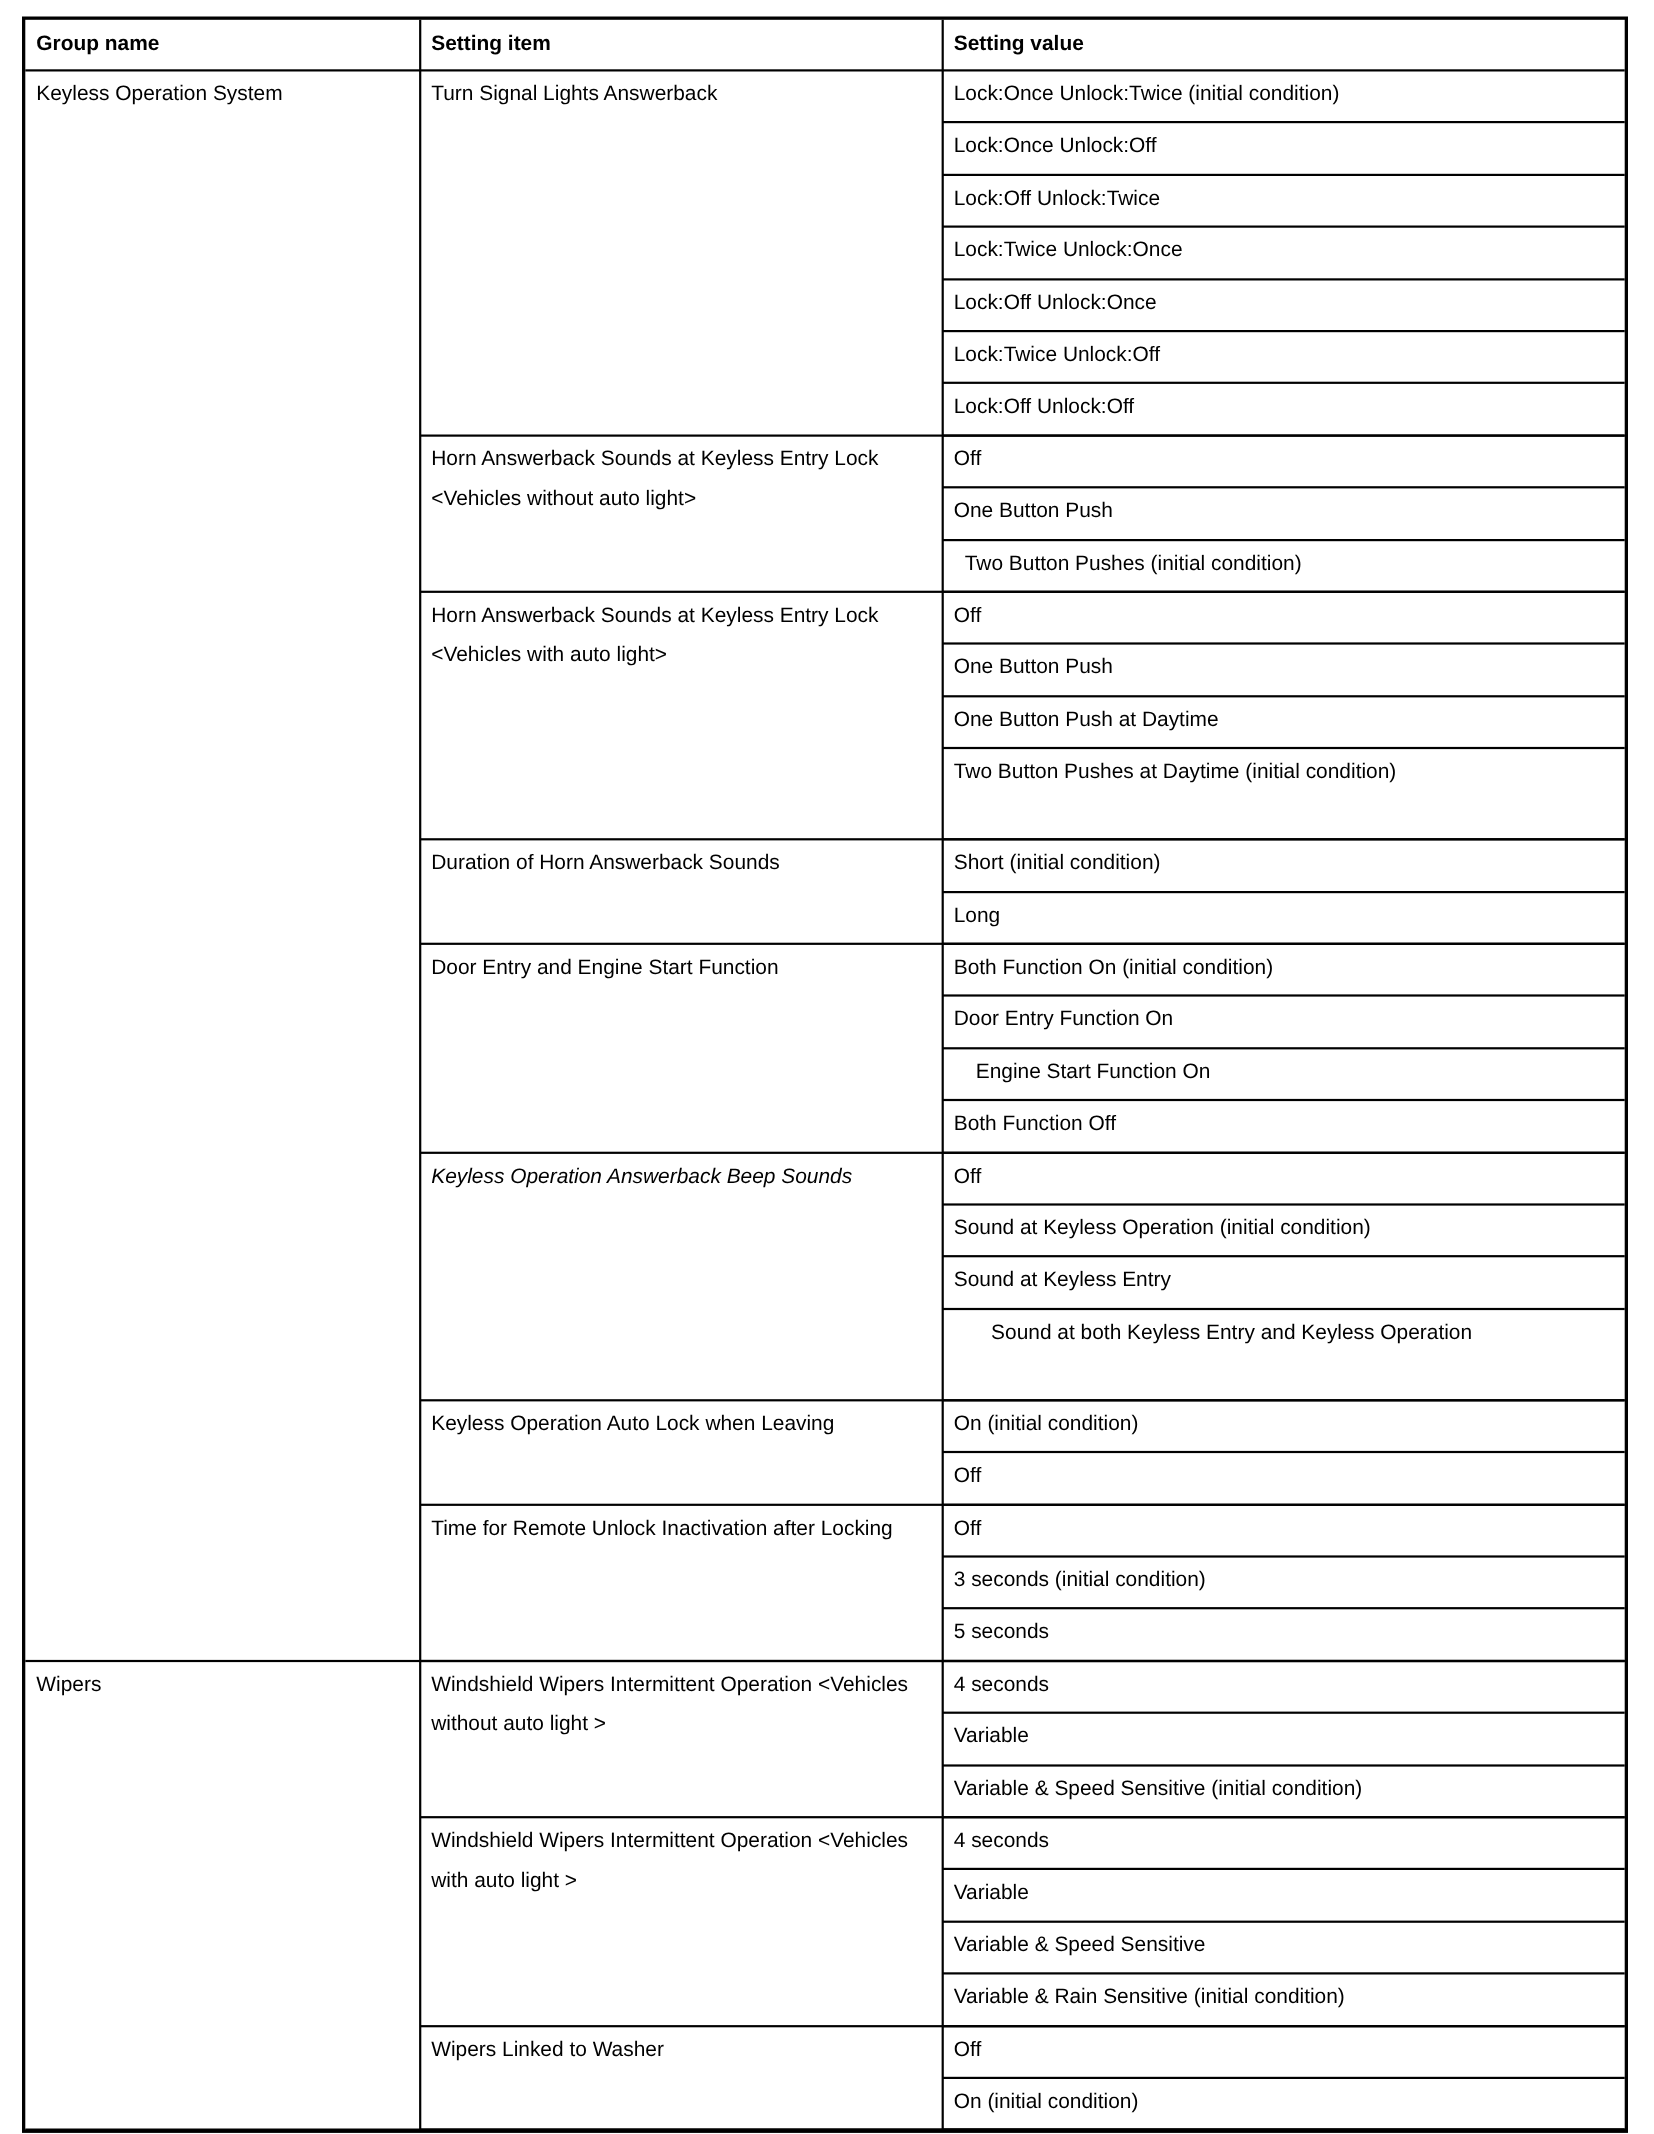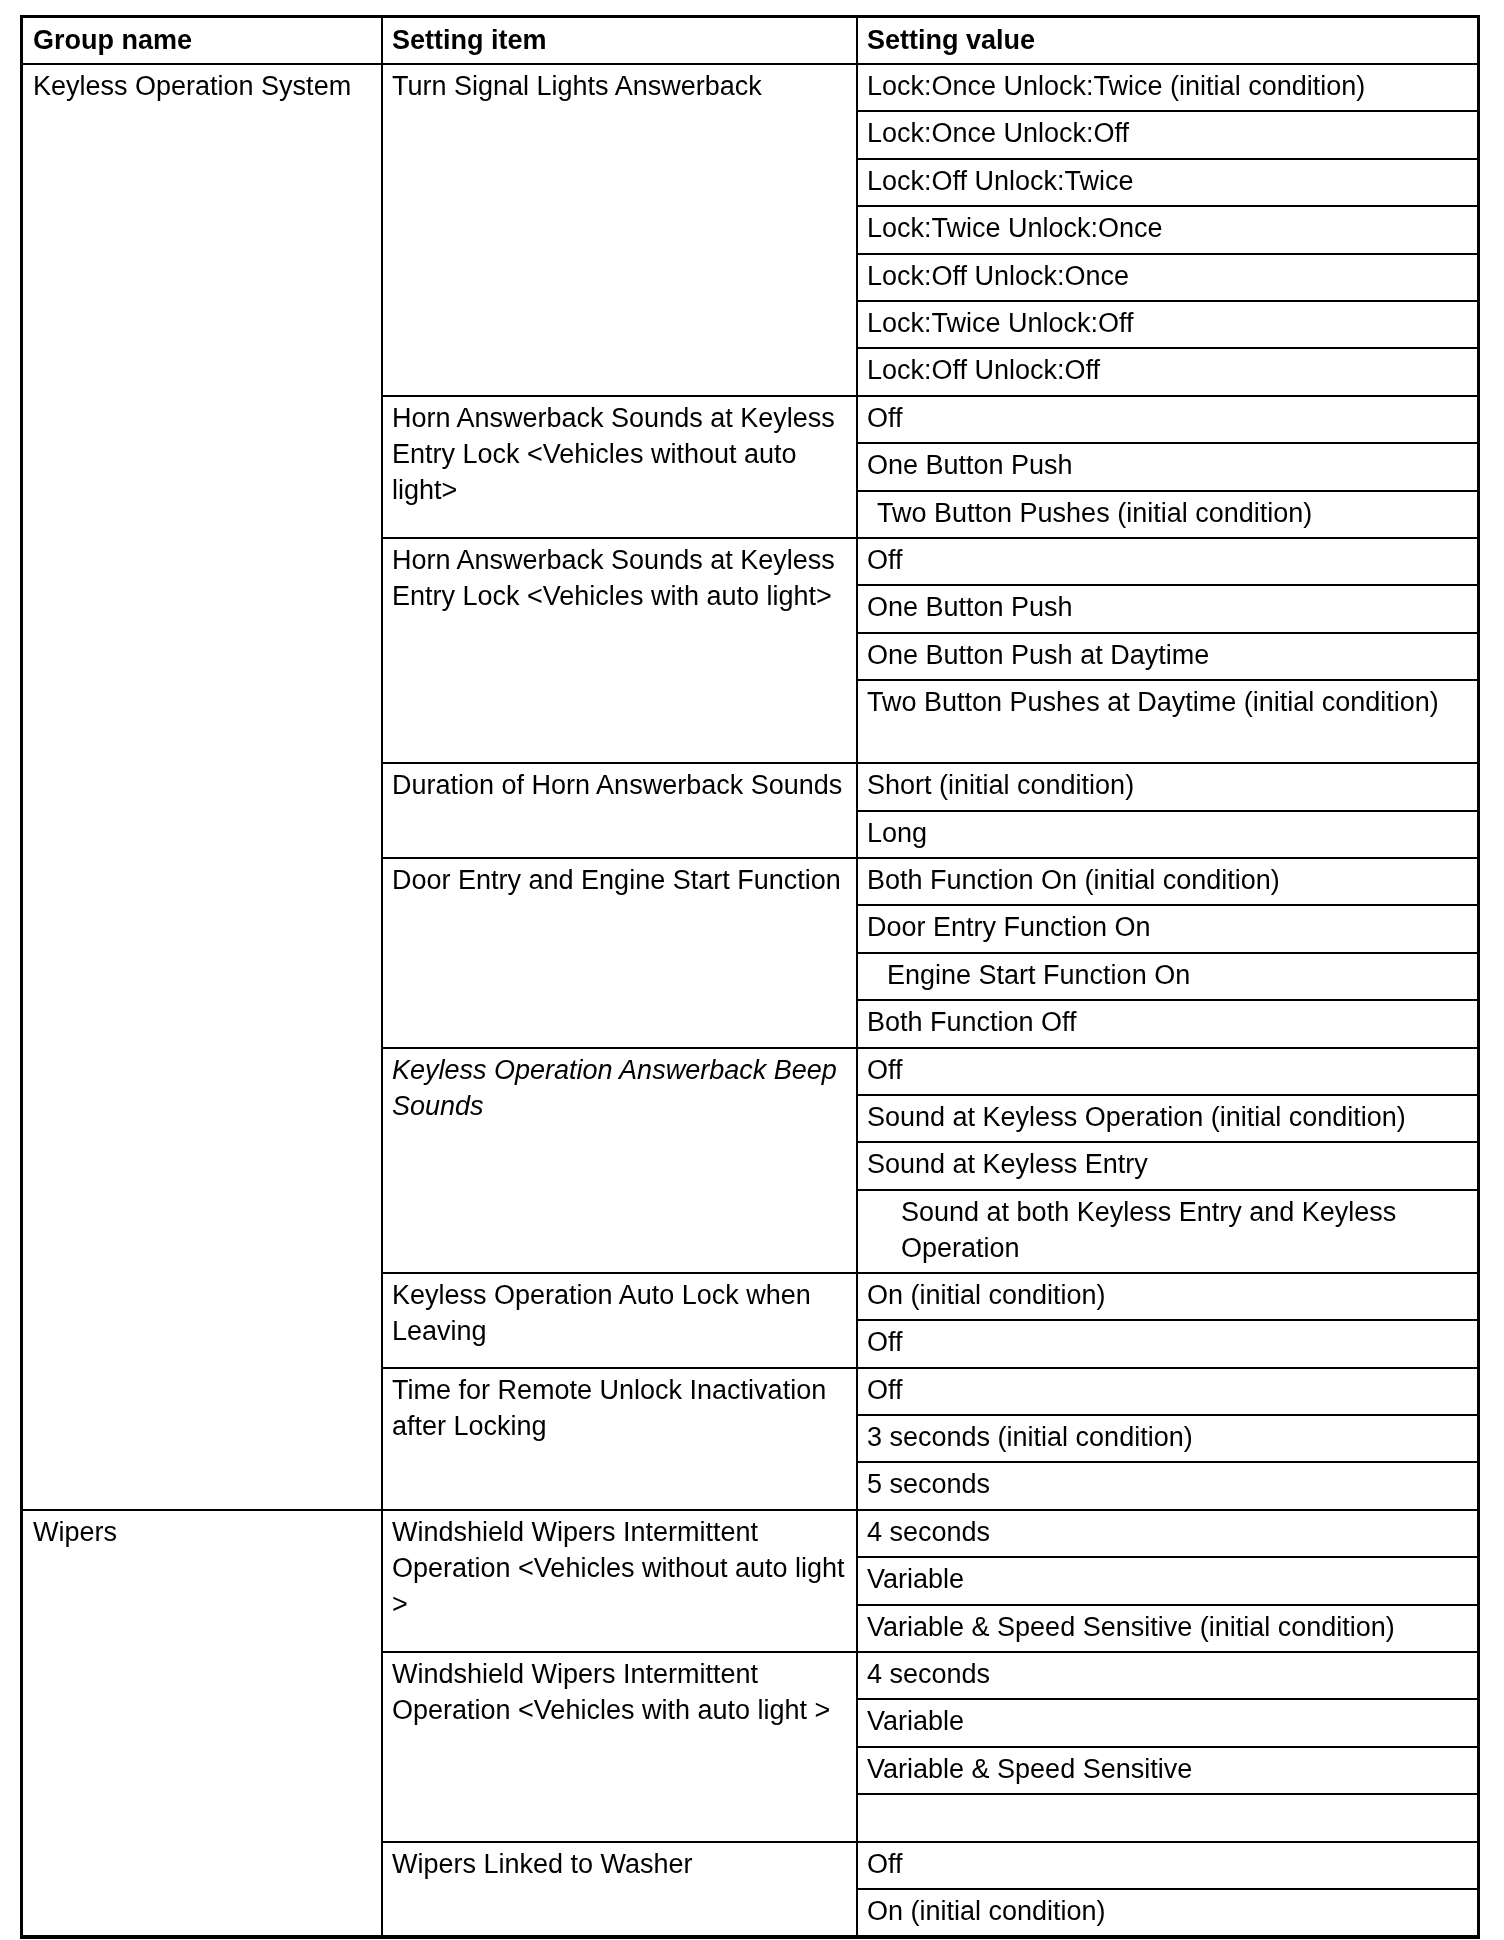--- a/index.html
+++ b/index.html
@@ -1,21 +1,21 @@
 <!DOCTYPE html>
 <html><head>
 <meta charset="utf-8">
 <style>
   html, body { margin:0; padding:0; background:#ffffff; }
   body { width:1504px; height:1940px; position:relative; overflow:hidden;
          font-family:"Liberation Sans", sans-serif; color:#000; }
   #tbl { position:absolute; left:20px; top:15px; width:1460px; height:1919px;
          border:3px solid #000; box-sizing:border-box; }
   .cell { position:absolute; box-sizing:border-box; padding:4px 8px 0 10px;
-          font-size:27px; line-height:36px; overflow:hidden; }
+          font-size:19px; line-height:36px; overflow:hidden; }
   .hdr { font-weight:bold; }
   .hline { position:absolute; height:2px; background:#000; }
   .vline { position:absolute; width:2px; background:#000; }
 </style>
 </head>
 <body>
 
 <div id="tbl" style="height: 1924.4px;">
     <div class="cell hdr" style="left: 0px; top: 0px; width: 359px; height: 46px;">Group name</div>
     <div class="cell hdr" style="left: 359px; top: 0px; width: 475px; height: 46px;">Setting item</div>
@@ -104,20 +104,21 @@
     <div class="cell" style="left: 834px; top: 1586.6px; width: 620px; height: 47.4px;">Variable &amp; Speed Sensitive (initial condition)</div>
     <div class="hline" style="left: 834px; top: 1633px; width: 620px;"></div>
     <div class="cell" style="left: 359px; top: 1491.8px; width: 475px; height: 142.2px;">Windshield Wipers Intermittent Operation &lt;Vehicles without auto light &gt;</div>
     <div class="hline" style="left: 359px; top: 1633px; width: 1095px;"></div>
     <div class="cell" style="left: 834px; top: 1634px; width: 620px; height: 47.4px;">4 seconds</div>
     <div class="hline" style="left: 834px; top: 1680.4px; width: 620px;"></div>
     <div class="cell" style="left: 834px; top: 1681.4px; width: 620px; height: 47.4px;">Variable</div>
     <div class="hline" style="left: 834px; top: 1727.8px; width: 620px;"></div>
     <div class="cell" style="left: 834px; top: 1728.8px; width: 620px; height: 47.4px;">Variable &amp; Speed Sensitive</div>
     <div class="hline" style="left: 834px; top: 1775.2px; width: 620px;"></div>
+    <div class="cell" style="left: 834px; top: 1776.2px; width: 620px; height: 47.4px;">Variable &amp; Rain Sensitive (initial condition)</div>
     <div class="hline" style="left: 834px; top: 1822.6px; width: 620px;"></div>
     <div class="cell" style="left: 359px; top: 1634px; width: 475px; height: 189.6px;">Windshield Wipers Intermittent Operation &lt;Vehicles with auto light &gt;</div>
     <div class="hline" style="left: 359px; top: 1822.6px; width: 1095px;"></div>
     <div class="cell" style="left: 834px; top: 1823.6px; width: 620px; height: 47.4px;">Off</div>
     <div class="hline" style="left: 834px; top: 1870px; width: 620px;"></div>
     <div class="cell" style="left: 834px; top: 1871px; width: 620px; height: 47.4px;">On (initial condition)</div>
     <div class="hline" style="left: 834px; top: 1917.4px; width: 620px;"></div>
     <div class="cell" style="left: 359px; top: 1823.6px; width: 475px; height: 94.8px;">Wipers Linked to Washer</div>
     <div class="hline" style="left: 359px; top: 1917.4px; width: 1095px;"></div>
     <div class="cell" style="left: 0px; top: 1491.8px; width: 359px; height: 426.6px;">Wipers</div>

